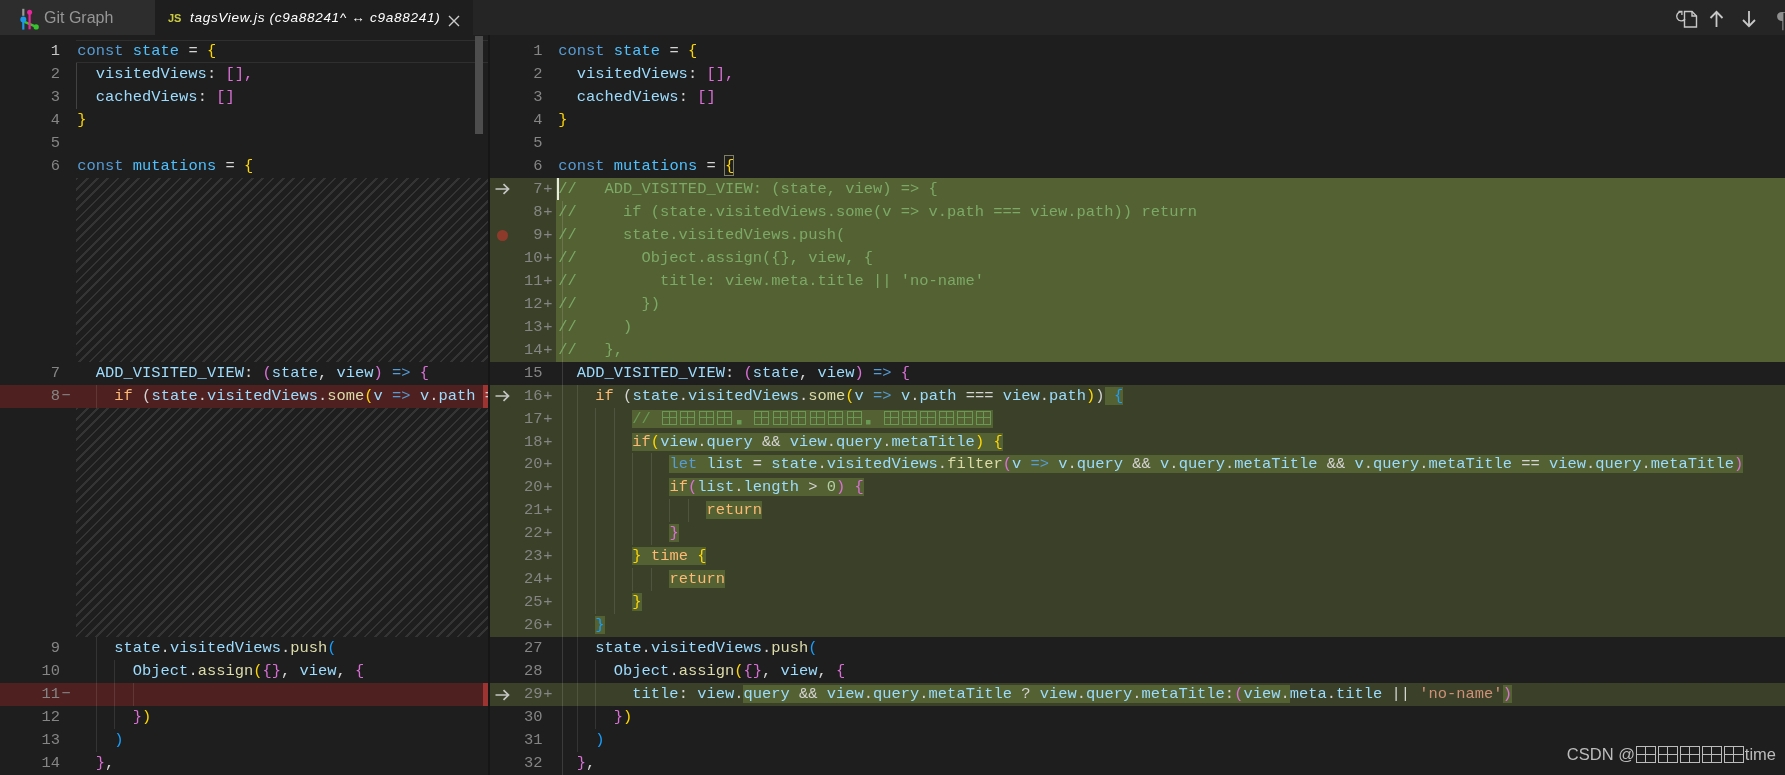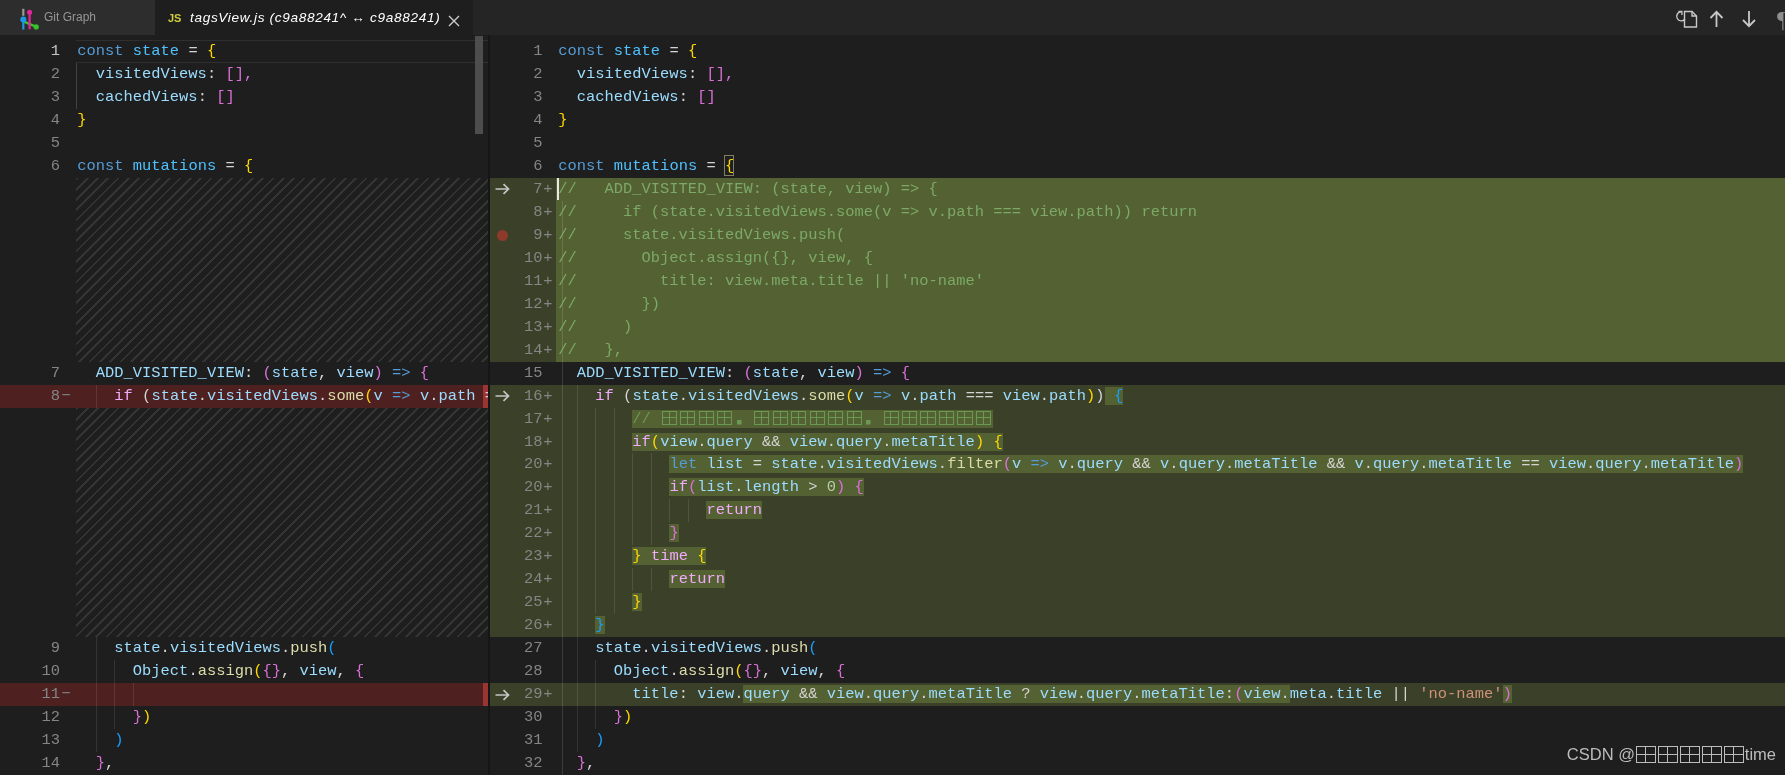--- a/index.html
+++ b/index.html
@@ -2,21 +2,21 @@
 <html><head><meta charset="utf-8"><style>
 html,body{margin:0;padding:0;background:#1e1e1e;width:1785px;height:775px;overflow:hidden}
 body{font-family:"Liberation Mono",monospace;-webkit-font-smoothing:antialiased}
 .ab{position:absolute}
 .row{position:absolute;height:23px;line-height:22.97px;font-size:15.42px;white-space:pre;color:#d4d4d4;letter-spacing:0.01px}
 b{font-weight:normal;font-style:normal}
 .k{color:#569CD6}
 .C{color:#4FC1FF}
 .v{color:#9CDCFE}
 .y{color:#DCDCAA}
-.m{color:#f0abfc}
+.m{color:#fdba74}
 .s{color:#CE9178}
 .n{color:#B5CEA8}
 .p{color:#D4D4D4}
 .g{color:#FFD700}
 .i{color:#DA70D6}
 .b{color:#179FFF}
 .c{color:#7CA967}
 .d{color:#6A9955}
 .hi{background:#546132}
 .num{position:absolute;height:23px;line-height:22.97px;font-size:15.42px;color:#858585;text-align:right;white-space:pre}
@@ -31,21 +31,21 @@
 <div class="ab" style="left:155px;top:0;width:318px;height:35px;background:#1e1e1e"></div>
 <svg class="ab" style="left:0;top:0" width="48" height="35" viewBox="0 0 48 35">
     <rect x="22.2" y="8.8" width="2.2" height="7" fill="#9a9a9a"></rect>
     <rect x="22.2" y="22" width="2.2" height="7.6" fill="#1c97ea"></rect>
     <line x1="24.5" y1="21.8" x2="35.8" y2="26.6" stroke="#36c32b" stroke-width="2.4"></line>
     <circle cx="23.3" cy="19.6" r="3" fill="#1c97ea"></circle>
     <circle cx="29.6" cy="12.2" r="2.5" fill="#e8259c"></circle>
     <rect x="28.5" y="14" width="2.2" height="15.3" fill="#e8259c"></rect>
     <circle cx="36.2" cy="26.9" r="2.6" fill="#36c32b"></circle>
   </svg>
-<div class="ab" style="left:44px;top:0;height:35px;line-height:35px;font-family:'Liberation Sans',sans-serif;font-size:12px;color:#969696">Git Graph</div>
+<div class="ab" style="left:44px;top:0;height:35px;line-height:35px;font-family:'Liberation Sans',sans-serif;font-size:16px;color:#969696">Git Graph</div>
 <div class="ab" style="left:168px;top:0;height:35px;line-height:36px;font-family:'Liberation Sans',sans-serif;font-weight:bold;font-size:11px;color:#cbcb41">JS</div>
 <div class="ab" style="left:190px;top:0;height:35px;line-height:35px;font-family:'Liberation Sans',sans-serif;font-style:italic;font-size:13.6px;letter-spacing:0.67px;color:#ffffff">tagsView.js (c9a88241^ ↔ c9a88241)</div>
 <svg class="ab" style="left:447px;top:14px" width="14" height="14" viewBox="0 0 14 14">
     <path d="M2 2 L12 12 M12 2 L2 12" stroke="#cccccc" stroke-width="1.4"></path>
   </svg>
 <svg class="ab" style="left:1670px;top:0" width="115" height="35" viewBox="0 0 115 35">
     <g fill="none" stroke="#c8c8c8" stroke-width="1.4">
       <path d="M14.5 11.5 h7.5 l4.5 4.5 v11 h-12 z"></path>
       <path d="M22 11.5 v4.5 h4.5"></path>
       <path d="M15 19 a4.6 4.6 0 1 1 -4 -7.3"></path>

